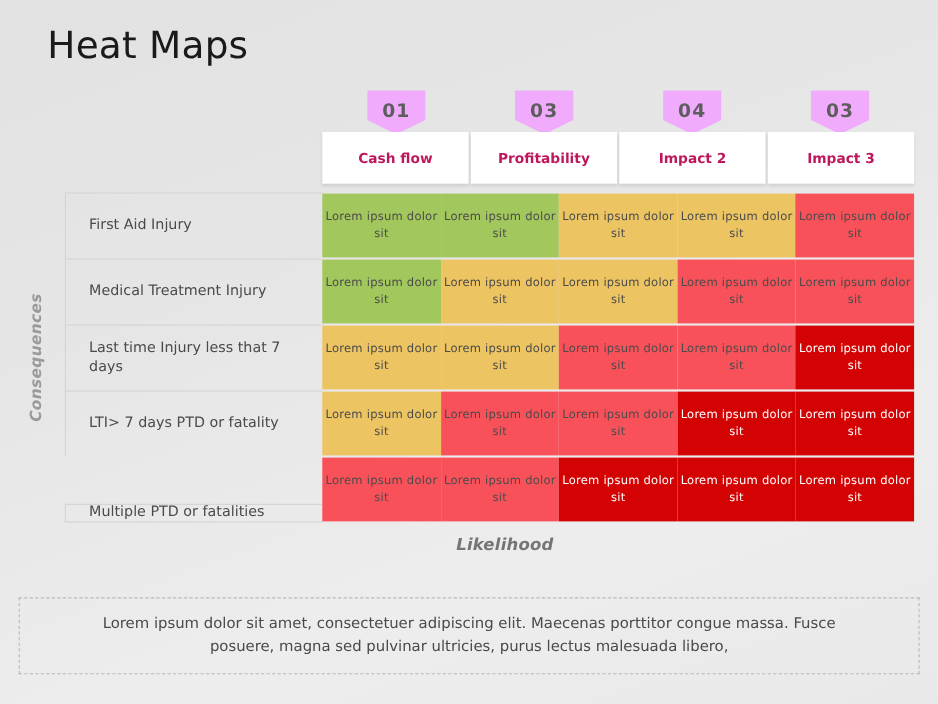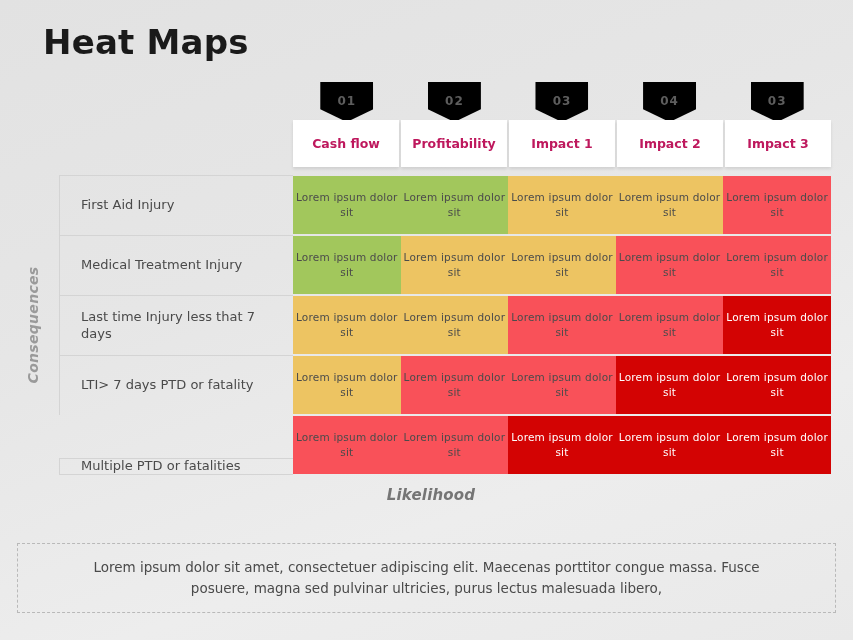--- a/index.html
+++ b/index.html
@@ -19,21 +19,21 @@
     width: 853px;
     height: 640px;
   }
 
   
   .slide-title {
     position: absolute;
     left: 43px;
     top: 22px;
     font-size: 34px;
-    font-weight: 700;
+    font-weight: 400;
     color: #1a1a1a;
     letter-spacing: 0.2px;
     white-space: nowrap;
   }
 
   
   .badges {
     position: absolute;
     left: 293px;
     top: 82px;
@@ -44,23 +44,23 @@
   .badge-slot {
     flex: 1 1 0;
     display: flex;
     justify-content: center;
     align-items: flex-start;
   }
   .badge {
     position: relative;
     width: 53px;
     height: 40px;
-    background: #000000;
+    background: #f0abfc;
     color: #5d5d5d;
-    font-size: 12px;
+    font-size: 17px;
     font-weight: bold;
     letter-spacing: 1px;
     display: flex;
     align-items: center;
     justify-content: center;
     padding-bottom: 3px;
     box-sizing: border-box;
     -webkit-clip-path: polygon(0 0, 100% 0, 100% 68%, 50% 100%, 0 68%);
     clip-path: polygon(0 0, 100% 0, 100% 68%, 50% 100%, 0 68%);
     filter: drop-shadow(1px 2px 2px rgba(0,0,0,0.16));
@@ -160,21 +160,21 @@
     letter-spacing: 0.2px;
     color: #4b4b4b;
     box-sizing: border-box;
   }
   .cell.dark-text-light { color: #4b4b4b; }
   .cell.white-text { color: #ffffff; }
 
   
   .axis-likelihood {
     position: absolute;
-    left: 276px;
+    left: 304px;
     top: 486px;
     width: 310px;
     text-align: center;
     font-size: 15px;
     font-style: italic;
     font-weight: bold;
     color: #757575;
     letter-spacing: 0.2px;
   }
 
@@ -205,37 +205,33 @@
 
 <div class="slide">
 
   <div class="slide-title">Heat Maps</div>
 
   <div class="badges">
       <div class="badge-slot">
         <div class="badge">01</div>
       </div>
       <div class="badge-slot">
-        <div class="badge">02</div>
-      </div>
-      <div class="badge-slot">
         <div class="badge">03</div>
       </div>
       <div class="badge-slot">
         <div class="badge">04</div>
       </div>
       <div class="badge-slot">
         <div class="badge">03</div>
       </div>
     </div>
 
   <div class="col-headers">
       <div class="col-header">Cash flow</div>
       <div class="col-header">Profitability</div>
-      <div class="col-header">Impact 1</div>
       <div class="col-header">Impact 2</div>
       <div class="col-header">Impact 3</div>
     </div>
 
   <div class="axis-consequences">
     <span>Consequences</span>
   </div>
 
   <div class="matrix">
       <div class="matrix-row">

